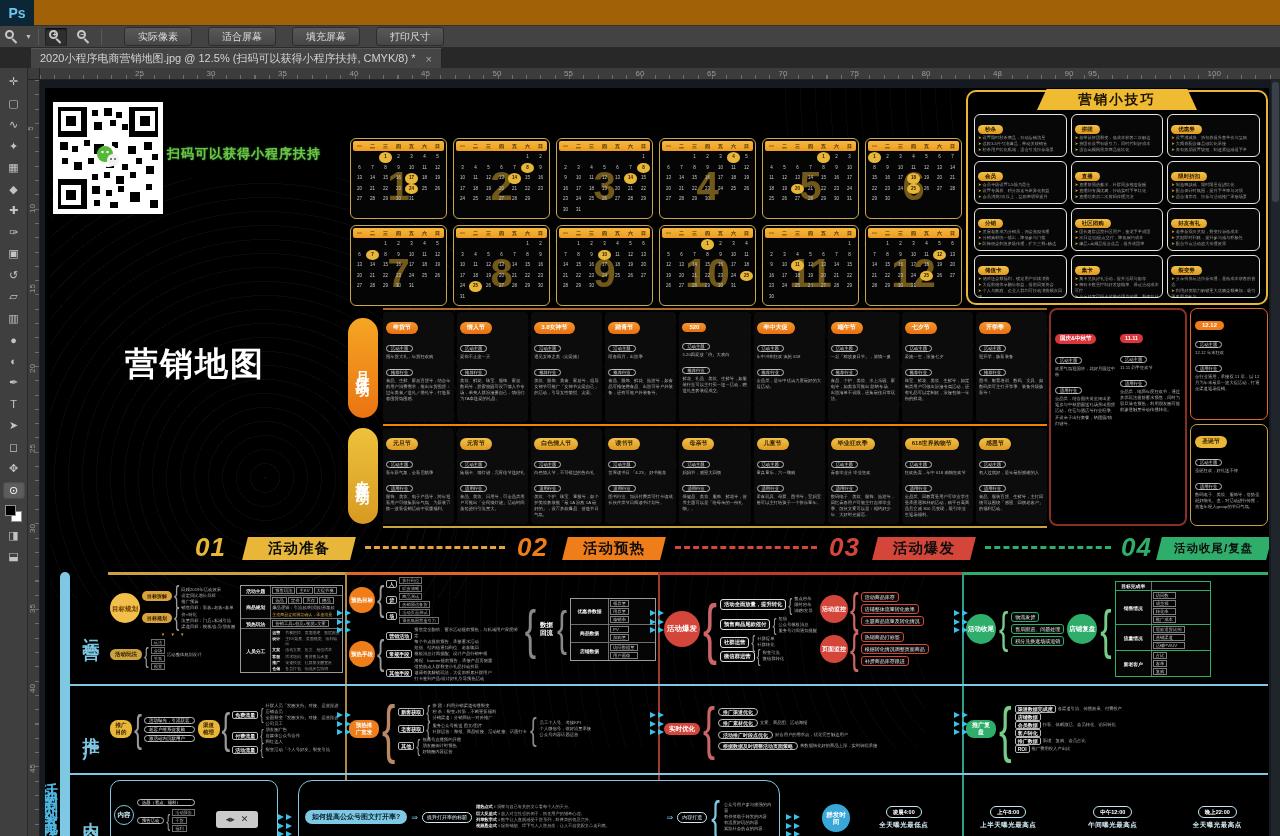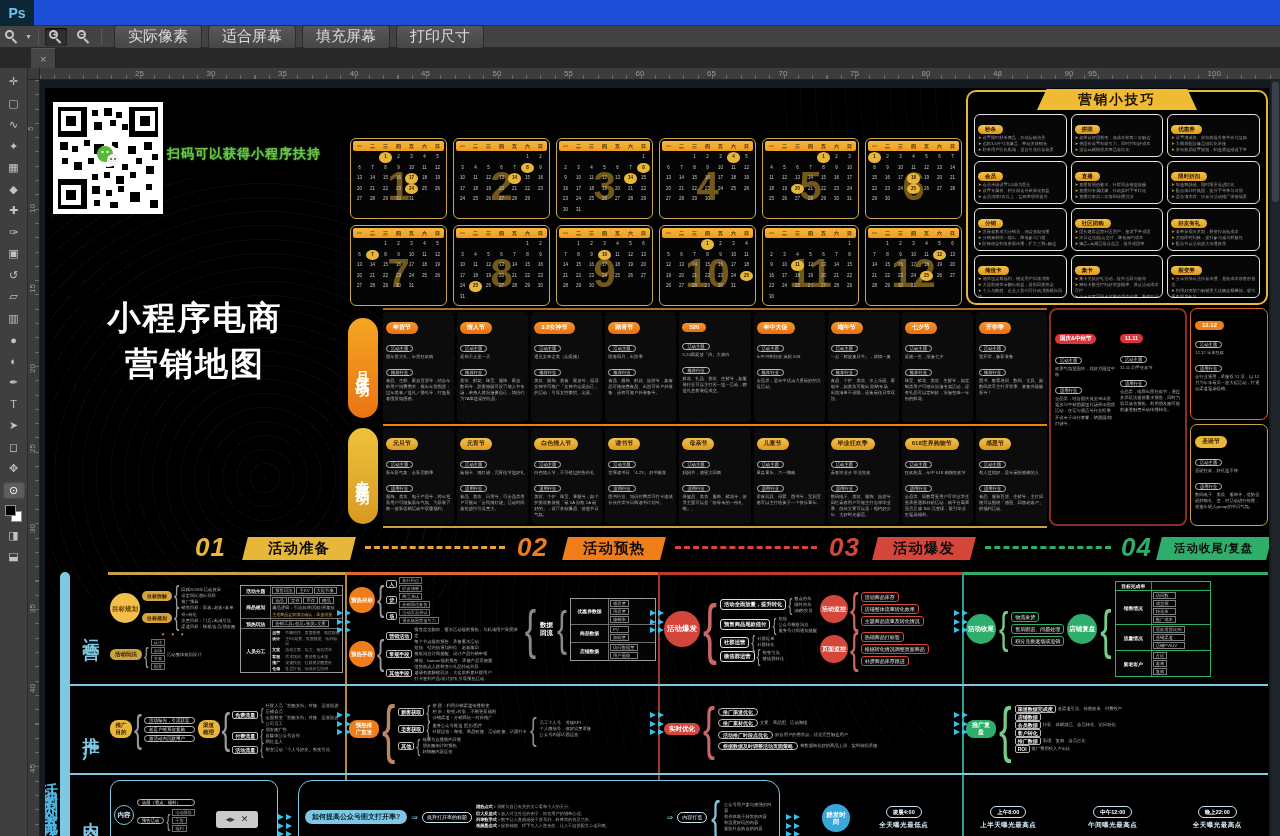--- a/index.html
+++ b/index.html
@@ -1,35 +1,35 @@
 <!DOCTYPE html>
 <html><head>
 <meta charset="utf-8">
 <style>
 *{margin:0;padding:0;box-sizing:border-box}
 html,body{width:1280px;height:836px;overflow:hidden;background:#20262e;
 font-family:"Liberation Sans","DejaVu Sans",sans-serif;-webkit-font-smoothing:antialiased}
 .win{position:relative;width:1280px;height:836px}
 
-.menubar{position:absolute;left:0;top:0;width:100%;height:26px;background:#1d4ed8;border-bottom:1px solid #333;display:flex;align-items:flex-start}
+.menubar{position:absolute;left:0;top:0;width:100%;height:26px;background:#a16207;border-bottom:1px solid #333;display:flex;align-items:flex-start}
 .pslogo{width:34px;height:26px;background:#0d2635;color:#6ac6f2;font-weight:bold;font-size:14px;display:flex;align-items:center;justify-content:center}
 .mitem{color:#dcdcdc;font-size:12.5px;padding:0 10px;height:26px;display:flex;align-items:center;cursor:default}
 .optbar{position:absolute;left:0;top:26px;width:100%;height:22px;background:#434343;border-bottom:1px solid #2a2a2a;display:flex;align-items:center;gap:6px;padding-left:4px}
 .mag{position:relative;width:15px;height:15px;flex:0 0 auto}
 .mag i{position:absolute;left:1px;top:1px;width:9px;height:9px;border:2px solid #c7c7c7;border-radius:50%}
 .mag u{position:absolute;left:9px;top:9px;width:6px;height:2px;background:#c7c7c7;transform:rotate(45deg);transform-origin:0 0;text-decoration:none}
 .mag s{position:absolute;left:3px;top:0px;width:7px;text-align:center;font-size:8px;color:#c7c7c7;text-decoration:none;font-weight:bold;line-height:12px}
 .caret{color:#bbb;font-size:7px}
 .vsep{width:1px;height:16px;background:#2e2e2e;border-right:1px solid #585858}
 .magbtn{width:22px;height:18px;border-radius:2px;display:flex;align-items:center;justify-content:center}
 .magbtn.active{background:#2f2f2f;box-shadow:inset 0 1px 2px #000}
 .cbgrp{display:flex;align-items:center;gap:4px;margin-left:8px}
 .cb{width:11px;height:11px;background:#3a3a3a;border:1px solid #262626;box-shadow:inset 0 1px 1px #222;border-radius:1px}
 .cblab{font-size:11.5px;color:#d6d6d6}
-.obtn{margin-left:6px;padding:1.5px 13px;font-size:15px;color:#ddd;background:linear-gradient(#585858,#464646);border:1px solid #2c2c2c;border-radius:3px}
+.obtn{margin-left:16px;padding:1.5px 13px;font-size:10px;color:#ddd;background:linear-gradient(#585858,#464646);border:1px solid #2c2c2c;border-radius:3px}
 .tabstrip{position:absolute;left:0;top:48px;width:100%;height:20px;background:#282828}
 .tab{position:absolute;left:31px;top:0;height:20px;background:#454545;border-right:1px solid #222;display:flex;align-items:center;gap:10px;padding:0 9px;border-top:1px solid #555}
 .tabtxt{font-size:11px;color:#d2d2d2;white-space:nowrap}
 .tabx{font-size:11px;color:#a5a5a5}
 
 .tools{position:absolute;left:0;top:68px;bottom:0;width:28px;background:#3f3f3f;border-right:1px solid #2a2a2a;display:flex;flex-direction:column;align-items:center;padding-top:5px;gap:4.5px;z-index:5}
 .tool{width:22px;height:17px;display:flex;align-items:center;justify-content:center;color:#c3c3c3;font-size:11px;border-radius:2px}
 .tool.active{background:#5d5d5d;box-shadow:inset 0 0 2px #222;color:#fff}
 .swatch{position:relative;width:17px;height:17px;margin-top:2px}
 .swatch .fg{position:absolute;left:0;top:0;width:11px;height:11px;background:#000;border:1px solid #909090;z-index:2}
@@ -175,20 +175,21 @@
     <span id="optbtns" style="display:flex;align-items:center">
         <button class="obtn">实际像素</button>
         <button class="obtn">适合屏幕</button>
         <button class="obtn">填充屏幕</button>
         <button class="obtn">打印尺寸</button>
       </span>
   </div>
 
   <div class="tabstrip">
     <div class="tab">
+      <span class="tabtxt">2020小程序电商营销地图.jpg @ 12.5% (扫码可以获得小程序扶持, CMYK/8) *</span>
       <span class="tabx">×</span>
     </div>
   </div>
 
   <div class="tools" id="tools">
       <div class="tool">✛</div>
       <div class="tool">▢</div>
       <div class="tool">∿</div>
       <div class="tool">✦</div>
       <div class="tool">▦</div>
@@ -297,21 +298,20 @@
           <circle cx="50" cy="48" r="11" fill="#fff"></circle>
           <circle cx="47" cy="46" r="8" fill="#55b837"></circle>
           <circle cx="44.5" cy="44" r="1.2" fill="#fff"></circle>
             <circle cx="49.5" cy="44" r="1.2" fill="#fff"></circle>
           <circle cx="55" cy="52" r="6" fill="#f2f2f2"></circle>
           <circle cx="53" cy="51" r="1" fill="#555"></circle>
             <circle cx="57" cy="51" r="1" fill="#555"></circle>
         </svg>
       </div>
       <div class="qrcap">扫码可以获得小程序扶持</div>
-      <div class="ptitle" style="top:208px">小程序电商</div>
       <div class="ptitle" style="top:254px">营销地图</div>
 
       <div class="cals" id="cals">
           <div class="cal">
             <div class="calhead">
               <span>一</span>
               <span>二</span>
               <span>三</span>
               <span>四</span>
               <span>五</span>

